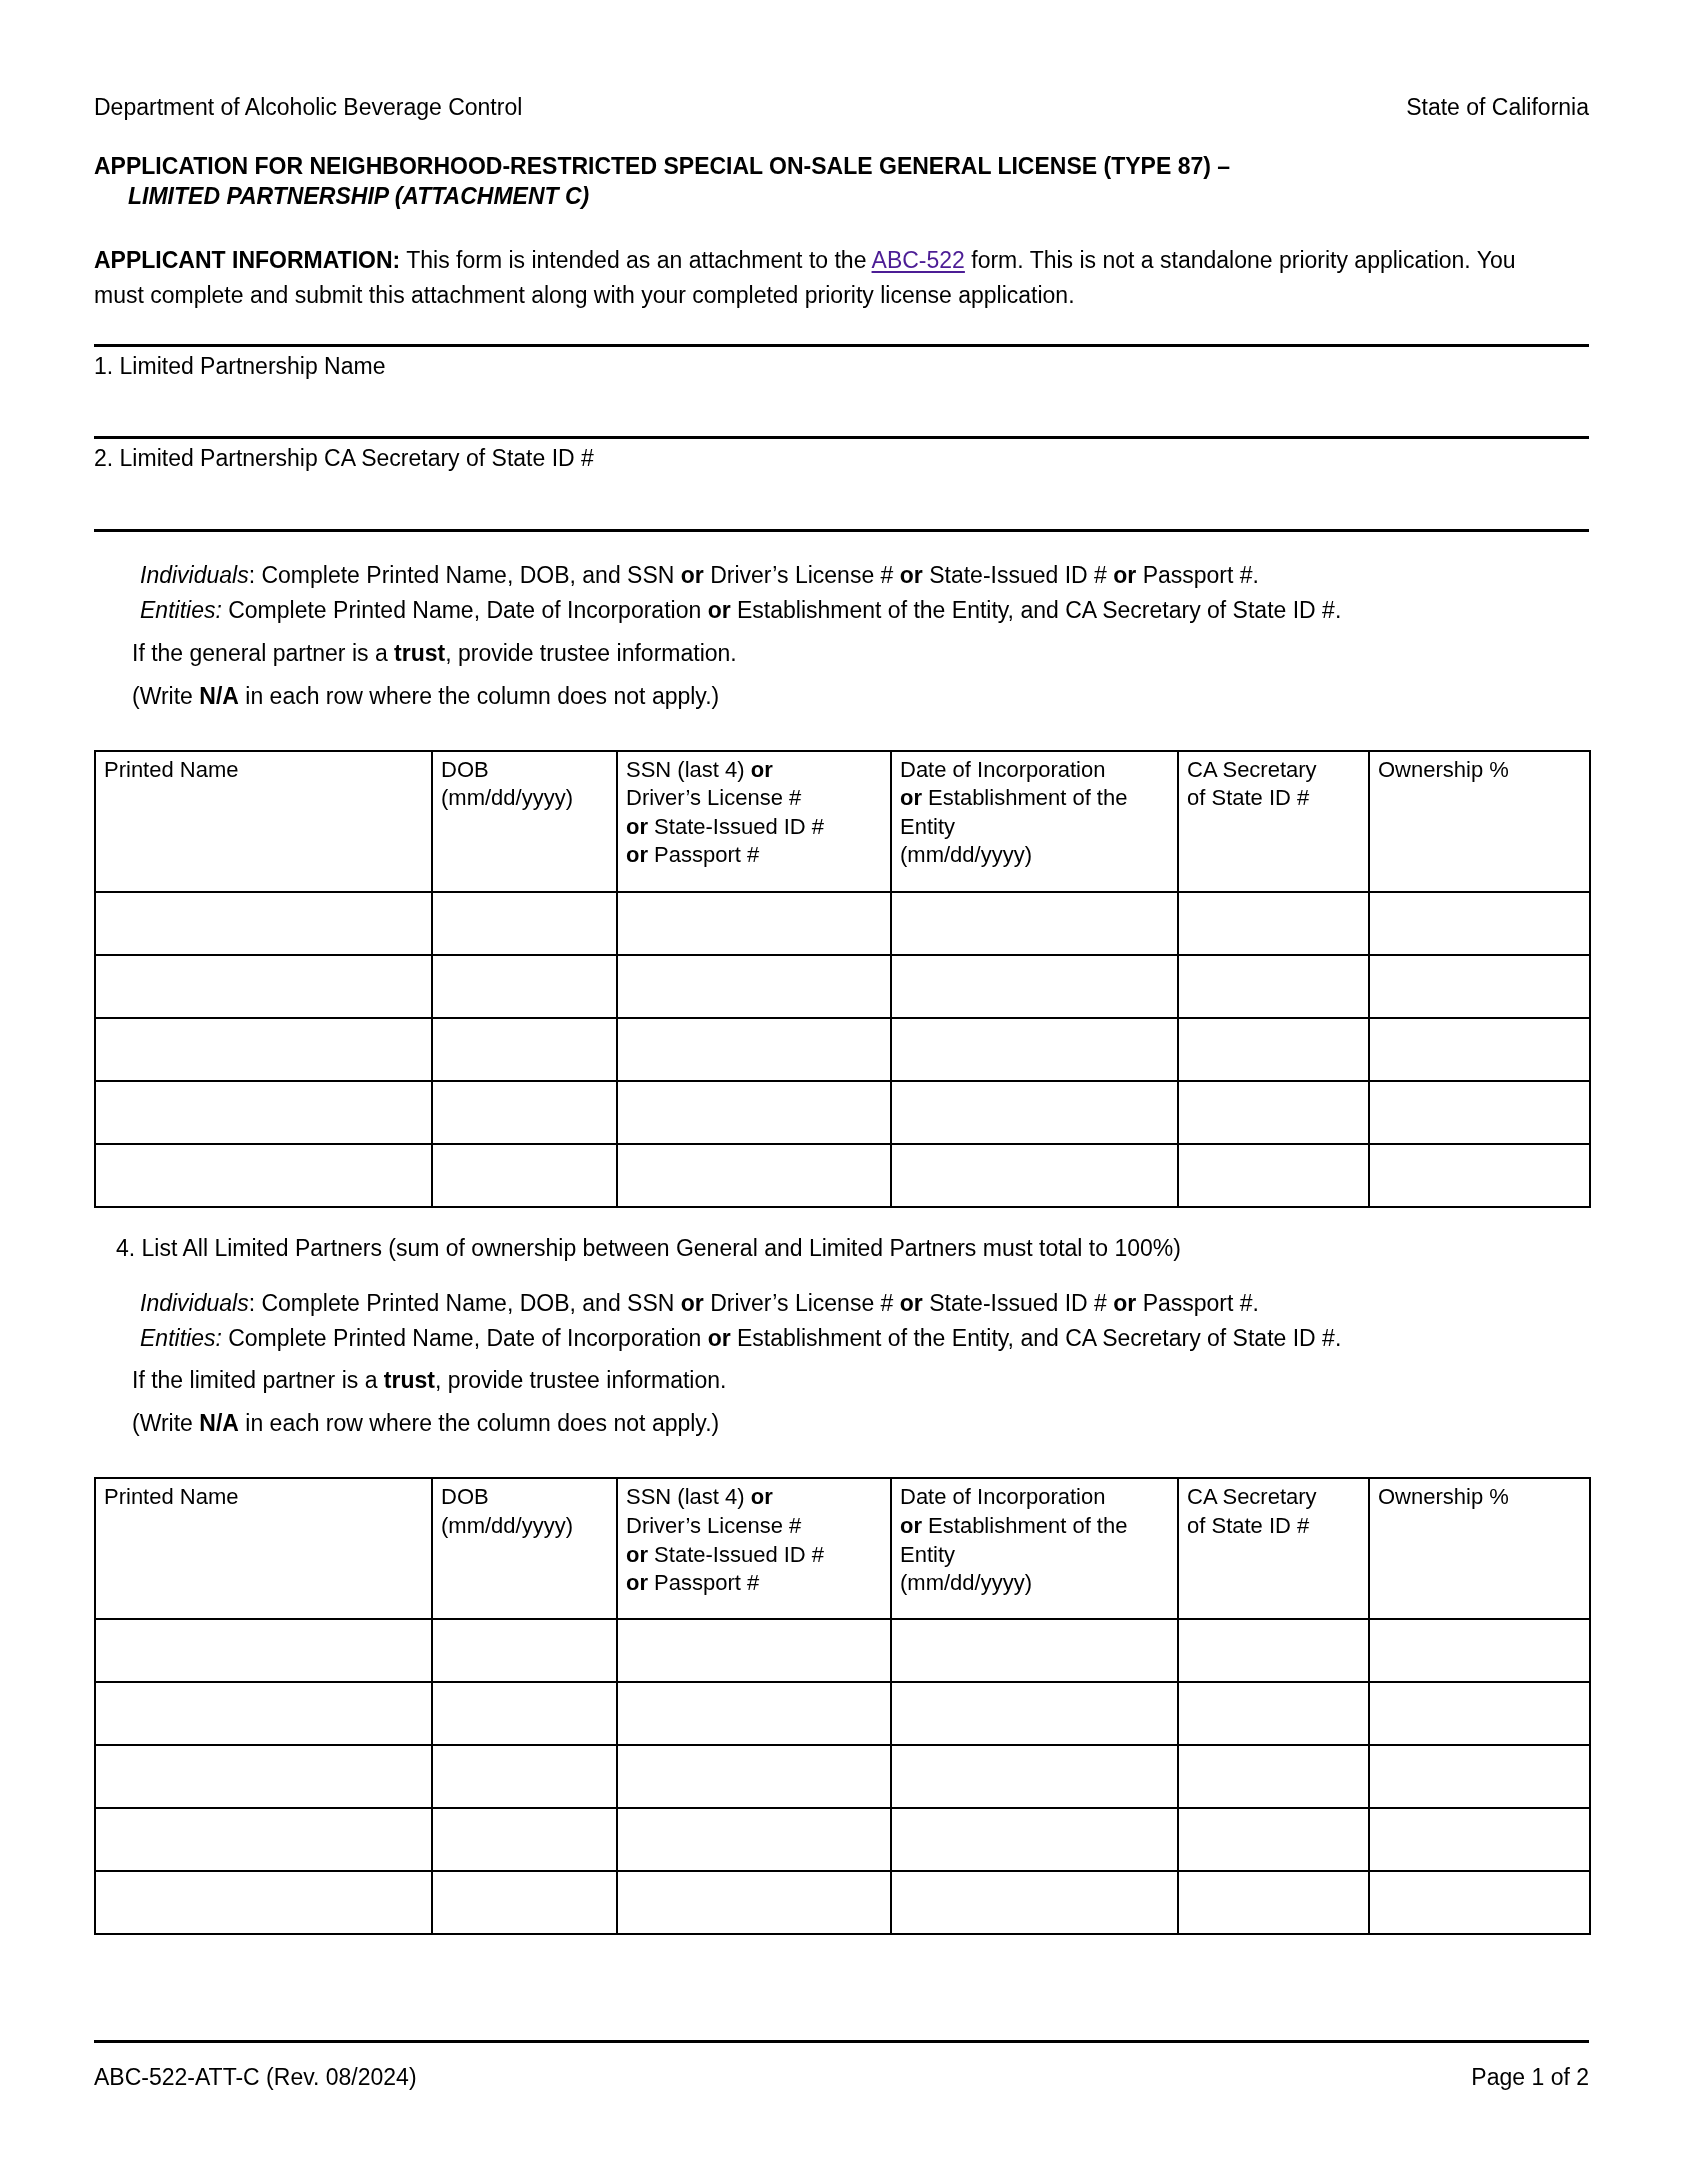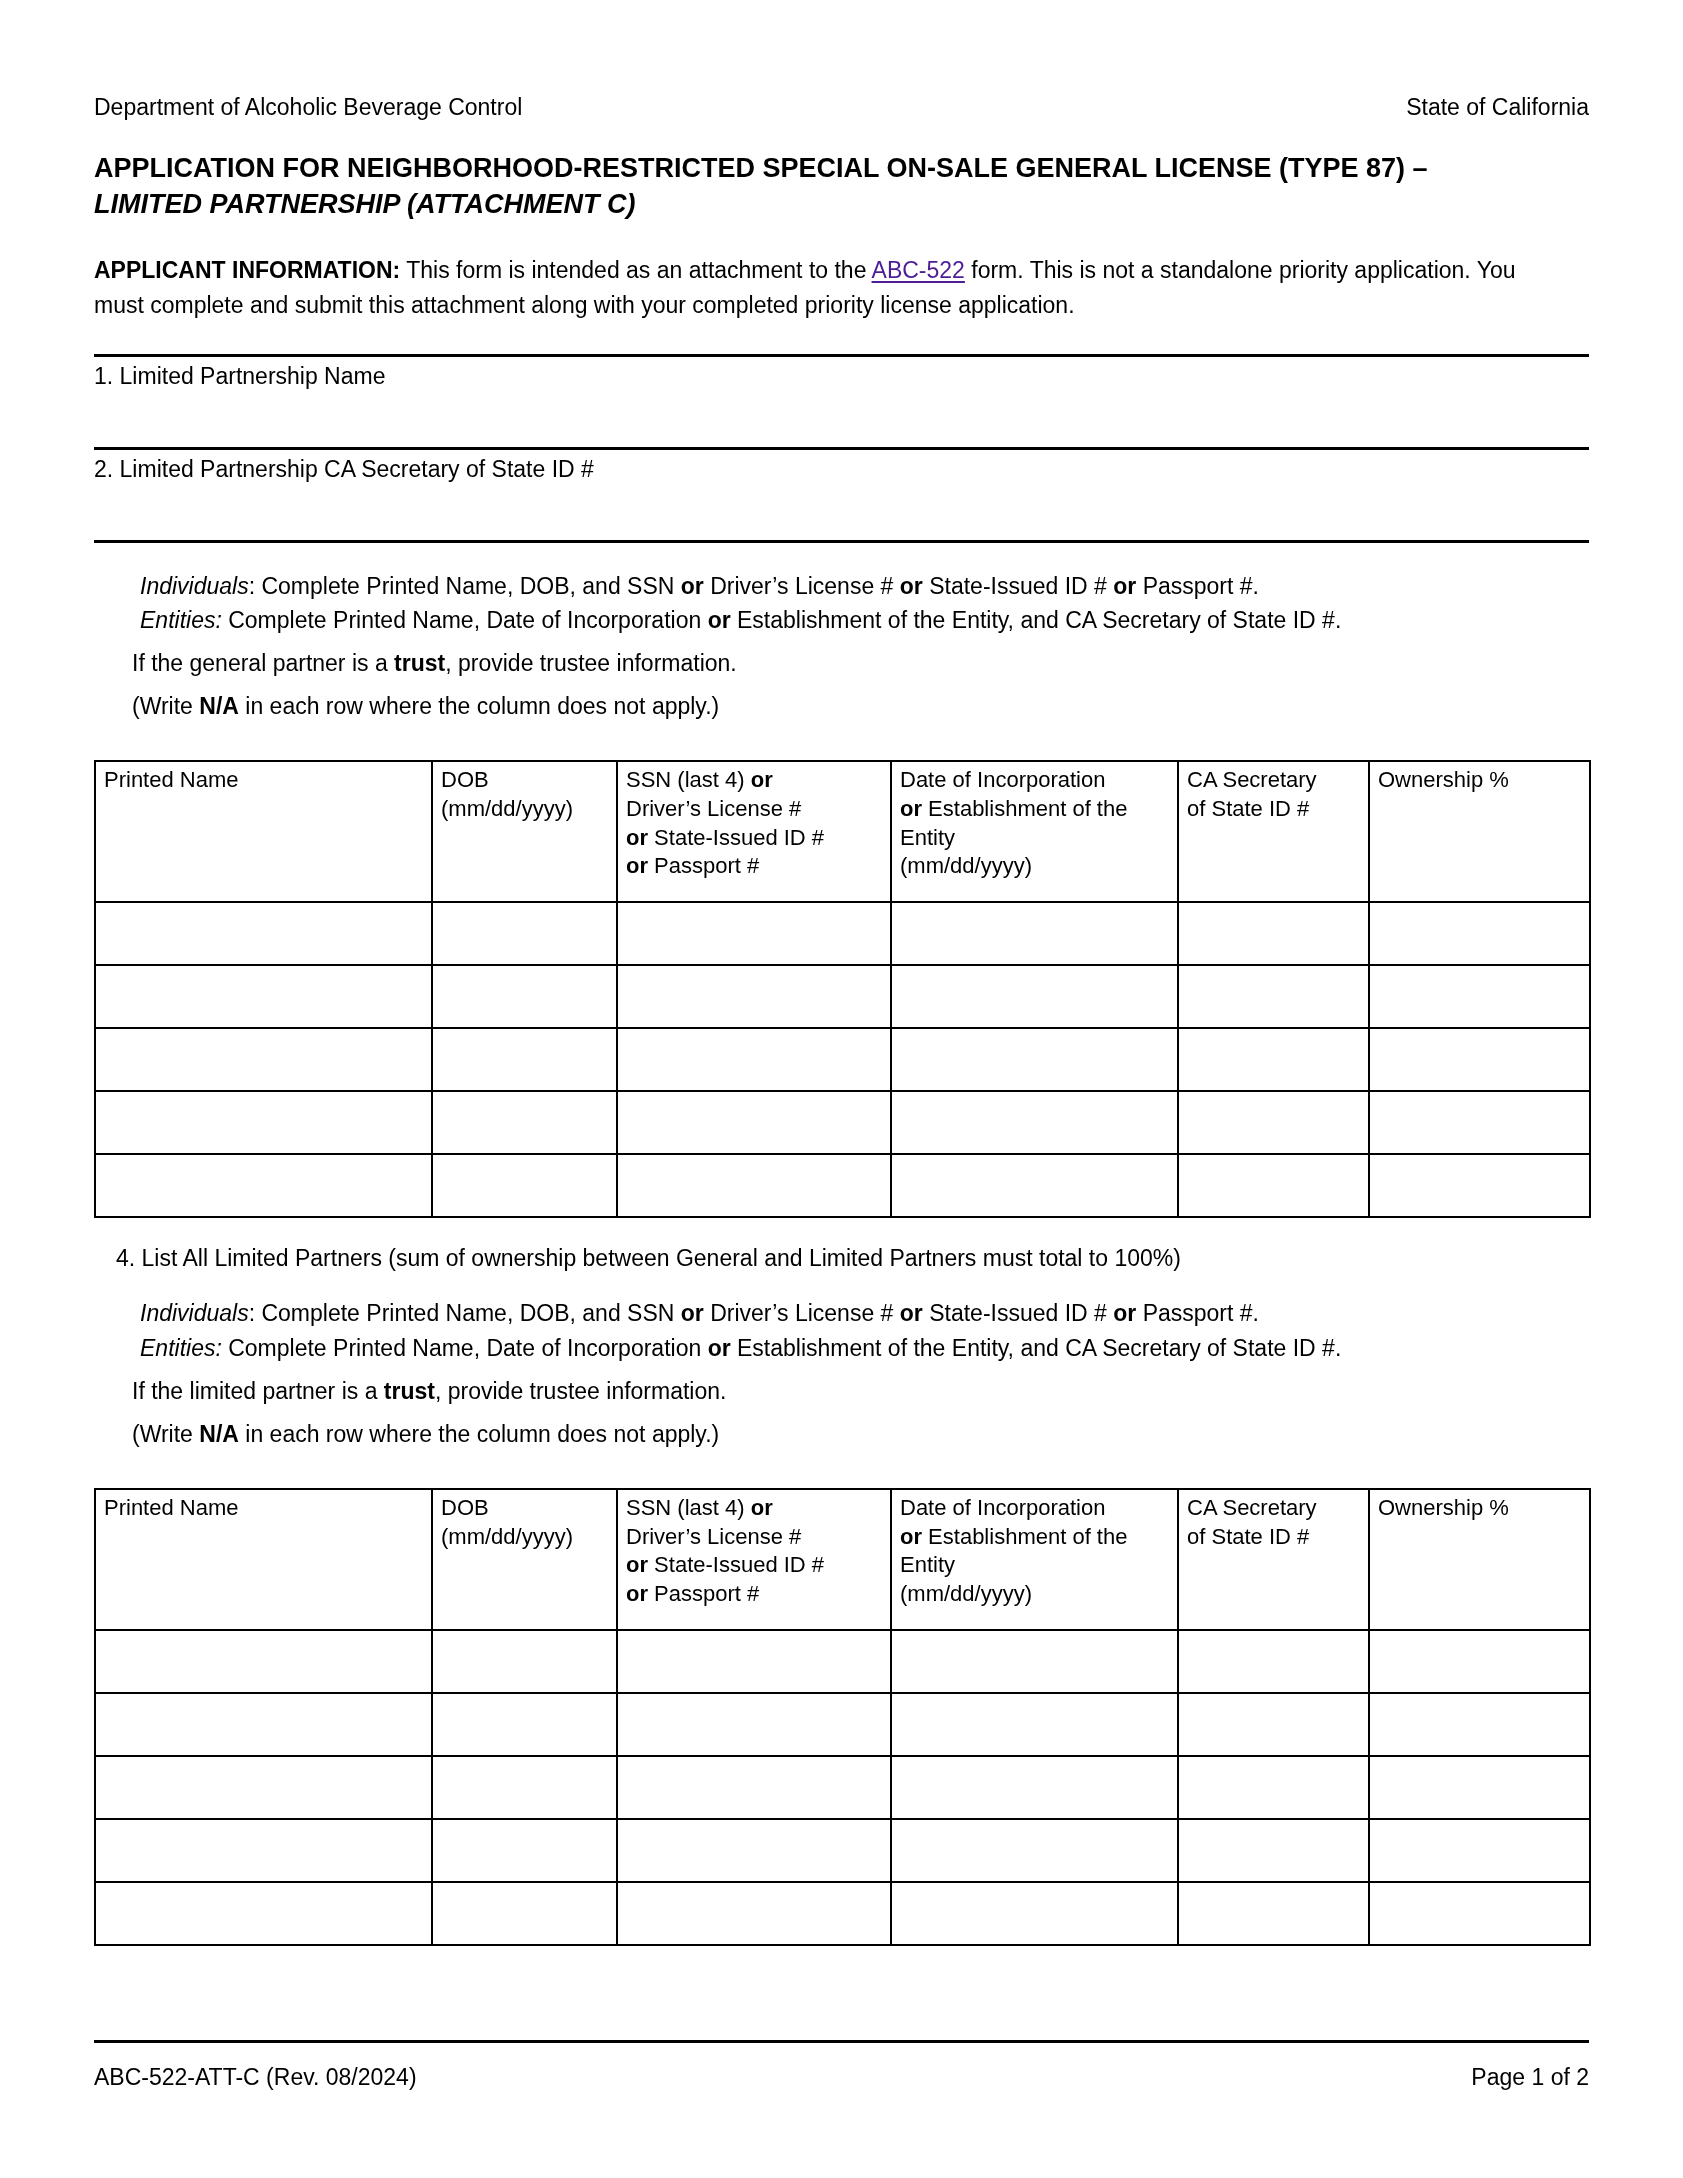--- a/index.html
+++ b/index.html
@@ -32,25 +32,25 @@
     padding-top: 94px;
     font-size: 23px;
     line-height: 1.2;
   }
   .doc-header .left,
   .doc-header .right { white-space: nowrap; }
 
   
   .title-block {
     margin-top: 29px;
-    font-size: 27px;
+    font-size: 23px;
     font-weight: bold;
     line-height: 1.33;
   }
-  .title-line2 { font-style: italic; }
+  .title-line2 { font-style: italic; margin-left: 34px; }
 
   
   .applicant-info {
     margin-top: 31px;
     font-size: 23px;
     line-height: 1.52;
     max-width: 1455px;
   }
   .applicant-info .lead { font-weight: bold; }
   .applicant-info .link {

